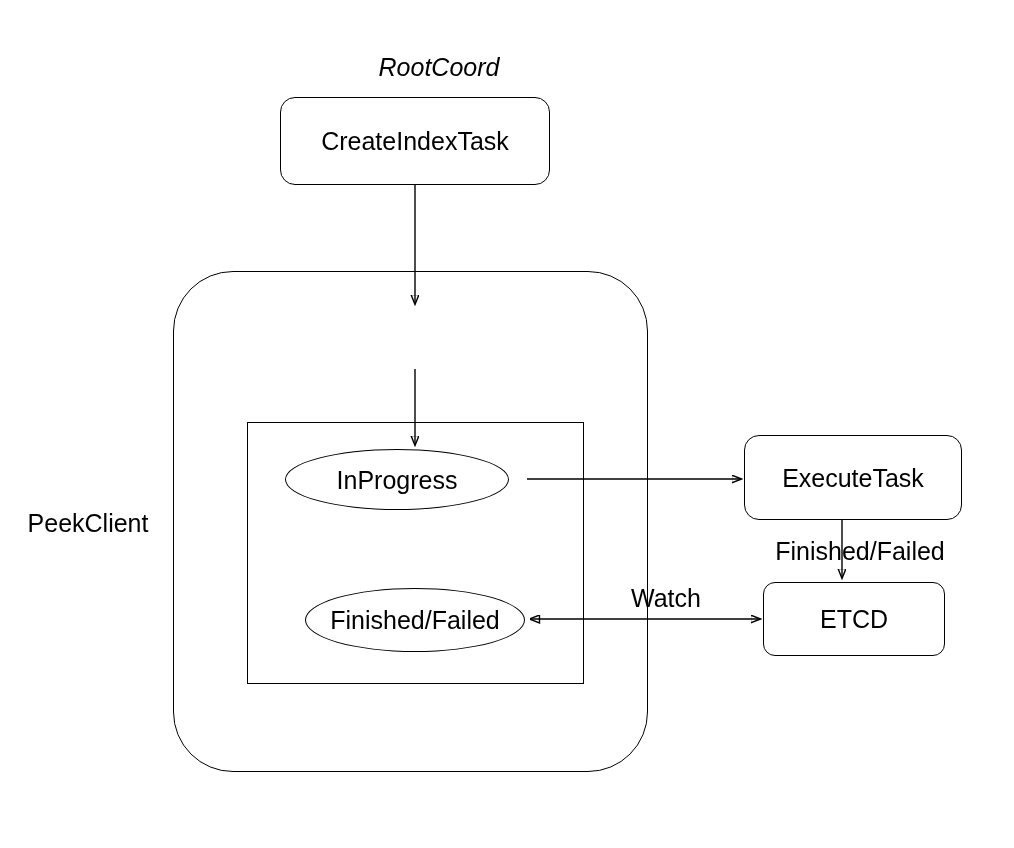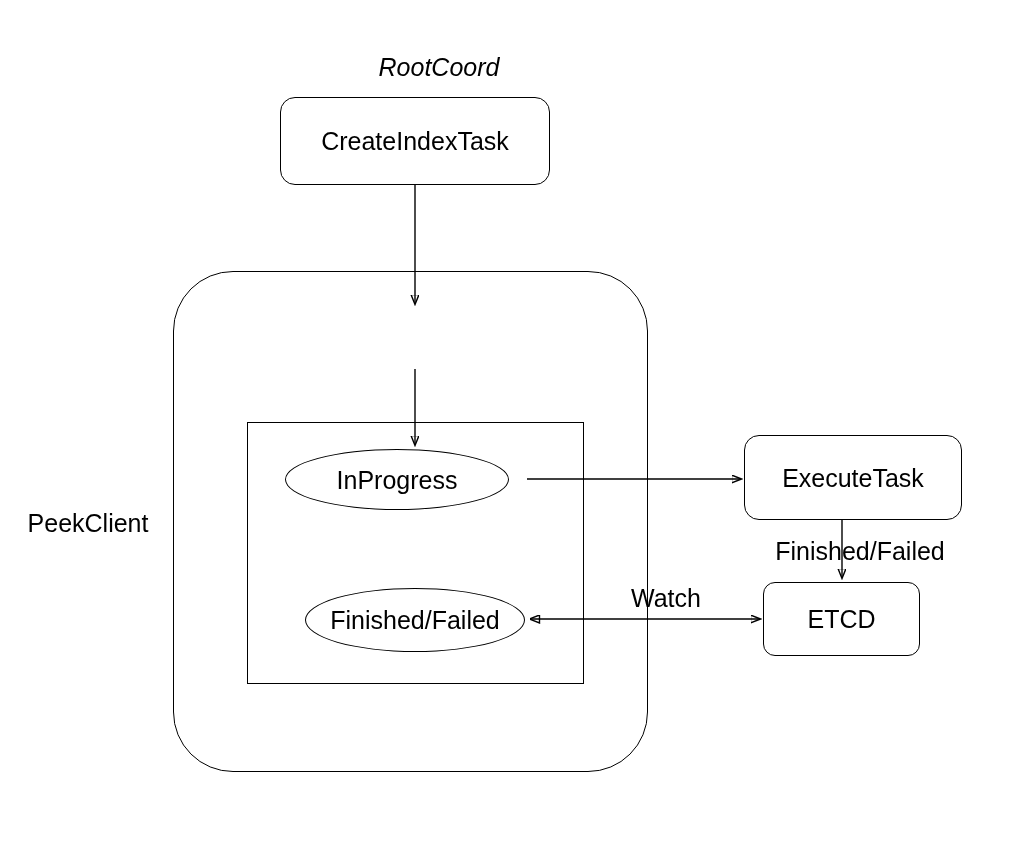--- a/index.html
+++ b/index.html
@@ -40,21 +40,21 @@
     background: transparent;
   }
   
   .n-create  { left: 280px; top: 97px;  width: 270px; height: 88px; }
   .c-outer   { left: 173px; top: 271px; width: 475px; height: 501px; }
   .e-unissued{ left: 304px; top: 308px; width: 222px; height: 61px; }
   .c-inner   { left: 247px; top: 422px; width: 337px; height: 262px; }
   .e-inprog  { left: 285px; top: 449px; width: 224px; height: 61px; }
   .e-finfail { left: 305px; top: 588px; width: 220px; height: 64px; }
   .n-execute { left: 744px; top: 435px; width: 218px; height: 85px; }
-  .n-etcd    { left: 763px; top: 582px; width: 157px; height: 74px; border-radius: 12px; }
+  .n-etcd    { left: 763px; top: 582px; width: 182px; height: 74px; border-radius: 12px; }
   
   .lbl {
     position: absolute;
     transform: translate(-50%, -50%);
     white-space: nowrap;
     font-size: 25px;
     background: transparent;
   }
   .l-rootcoord { left: 439px; top: 67px; font-style: italic;  }
   .l-indexcoord{ left: 88px;  top: 523px; }

